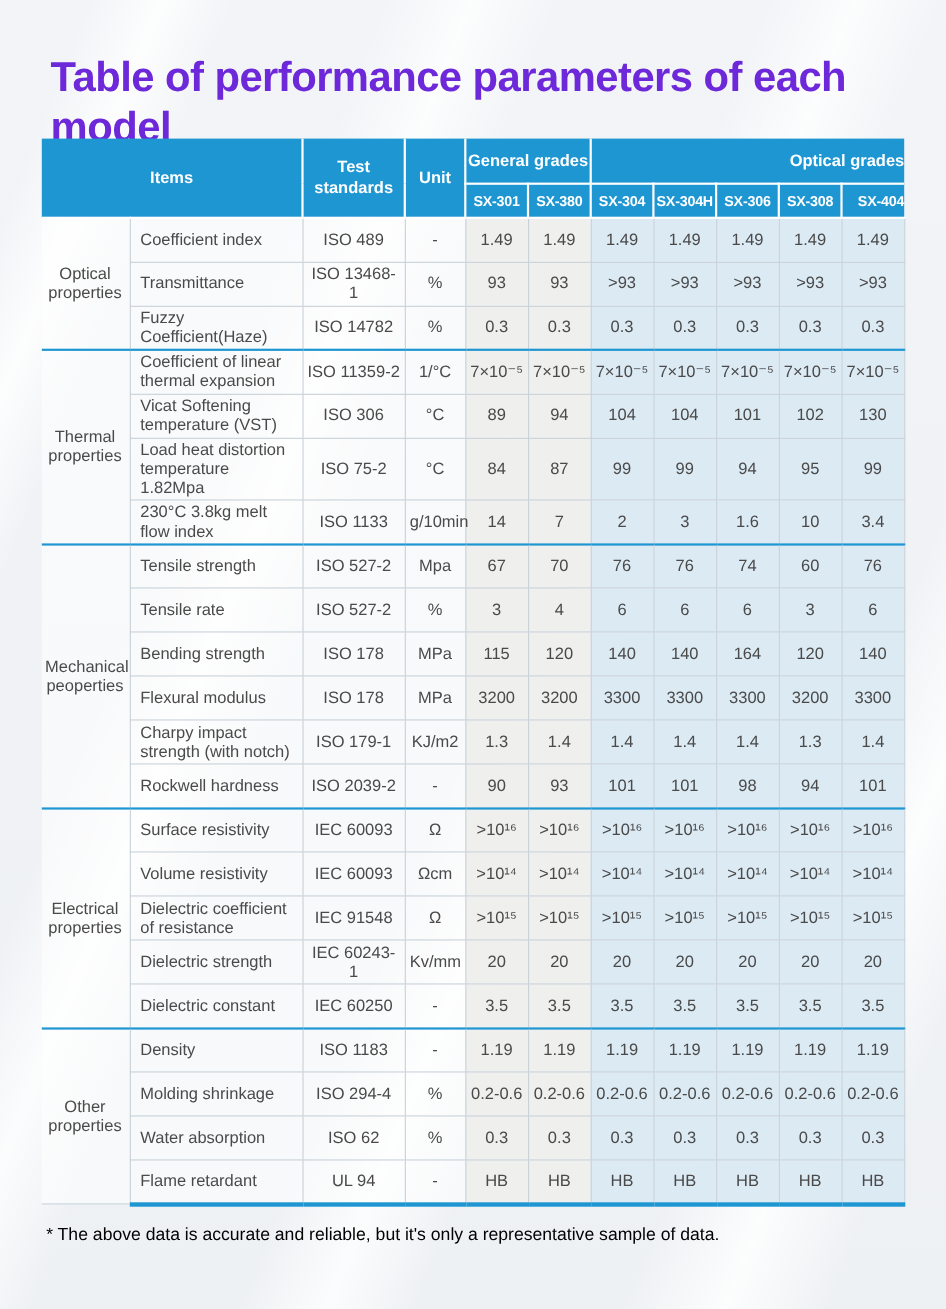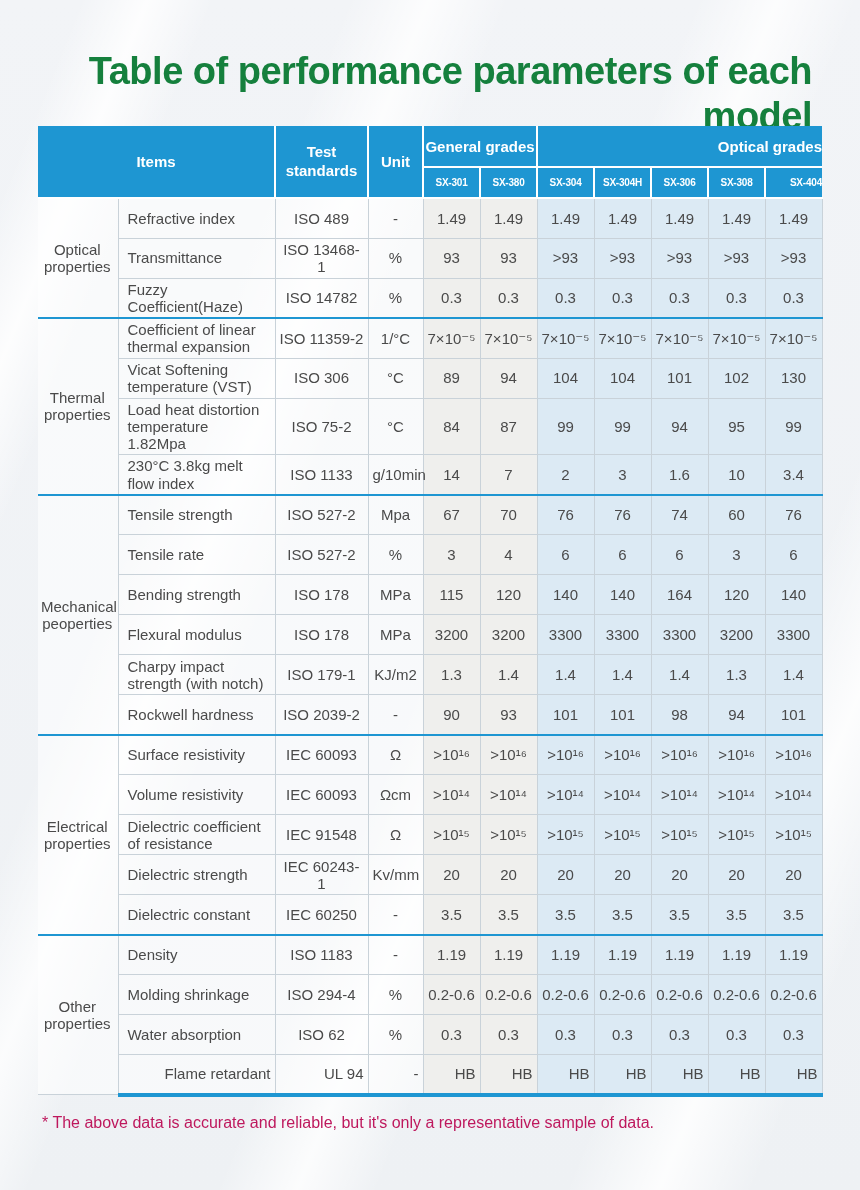--- a/index.html
+++ b/index.html
@@ -8,38 +8,37 @@
     font-family:"Liberation Sans","DejaVu Sans",sans-serif;
     background-color:#eef1f4;
     background-image:
       linear-gradient(112deg, rgba(255,255,255,0) 6%, rgba(255,255,255,.85) 11%, rgba(255,255,255,0) 16%),
       linear-gradient(112deg, rgba(255,255,255,0) 26%, rgba(255,255,255,.8) 32%, rgba(255,255,255,0) 38%),
       linear-gradient(112deg, rgba(255,255,255,0) 52%, rgba(255,255,255,.8) 58%, rgba(255,255,255,0) 64%),
       linear-gradient(112deg, rgba(255,255,255,0) 78%, rgba(255,255,255,.85) 85%, rgba(255,255,255,0) 92%),
       linear-gradient(180deg,#f2f4f7 0%,#eef1f4 100%);
   }
   .page-title{
-    position:absolute;left:32px;top:24px;width:780px;
-    color:#15803d;font-size:38px;font-weight:bold;line-height:1.18;
+    position:absolute;left:46px;top:24px;width:780px;
+    color:#6d28d9;font-size:38px;font-weight:bold;line-height:1.18;
     letter-spacing:-0.5px;
-    text-align:right;
   }
   .perf-table{
     position:absolute;left:38px;top:126px;width:784px;
     border-collapse:collapse;table-layout:fixed;
     font-size:15px;color:#4a4a4a;
   }
   
   thead th{
     background:#1e96d2;color:#fff;font-weight:bold;font-size:15px;
     border:2px solid #fff;padding:0;text-align:center;vertical-align:middle;
   }
   thead tr.hrow-top{height:41px;}
   thead tr.hrow-sub{height:31px;}
-  thead tr.hrow-sub th{font-size:10px;letter-spacing:-0.2px;}
+  thead tr.hrow-sub th{font-size:13px;letter-spacing:-0.2px;}
   thead th.no-l{border-left:0;}
   thead th.no-r{border-right:0;text-align:right;}
   thead th{border-top:0;}
   thead th.h-teststd{line-height:1.25;margin-top:32px;}
   
   tbody td{
     border:1px solid #c9d2d9;
     padding:2px 4px;text-align:center;vertical-align:middle;
     line-height:1.15;
   }
@@ -49,25 +48,25 @@
     border-left:0;font-size:15px;
   }
   td.item-cell{
     background:rgba(255,255,255,.55);text-align:left;padding-left:9px;
   }
   td.std-cell,td.unit-cell{background:rgba(255,255,255,.55);}
   td.val-general{background:#efefed;}
   td.val-optical{background:#dceaf4;}
   tbody td:last-child{border-right:1px solid #c9d2d9;}
   tbody tr td.section-start{border-top:2px solid #1e96d2;}
-  tbody tr.last-row td{border-bottom:4px solid #1e96d2;text-align:right;}
+  tbody tr.last-row td{border-bottom:4px solid #1e96d2;}
   
   .footnote{
     position:absolute;left:42px;top:1098px;width:780px;
-    font-size:16px;color:#be185d;
+    font-size:16px;color:#000000;
   }
 </style>
 </head>
 <body>
 
 <h1 class="page-title">Table of performance parameters of each model</h1>
 
 <table class="perf-table">
   <colgroup>
     <col style="width:80px">
@@ -96,21 +95,21 @@
       <th>SX-304</th>
       <th>SX-304H</th>
       <th>SX-306</th>
       <th>SX-308</th>
       <th class="no-r">SX-404</th>
     </tr>
   </thead>
   <tbody>
       <tr>
         <td class="group-cell" rowspan="3">Optical properties</td>
-        <td class="item-cell">Refractive index</td>
+        <td class="item-cell">Coefficient index</td>
         <td class="std-cell">ISO 489</td>
         <td class="unit-cell">-</td>
         <td class="val-cell val-general">1.49</td>
         <td class="val-cell val-general">1.49</td>
         <td class="val-cell val-optical">1.49</td>
         <td class="val-cell val-optical">1.49</td>
         <td class="val-cell val-optical">1.49</td>
         <td class="val-cell val-optical">1.49</td>
         <td class="val-cell val-optical">1.49</td>
       </tr>

